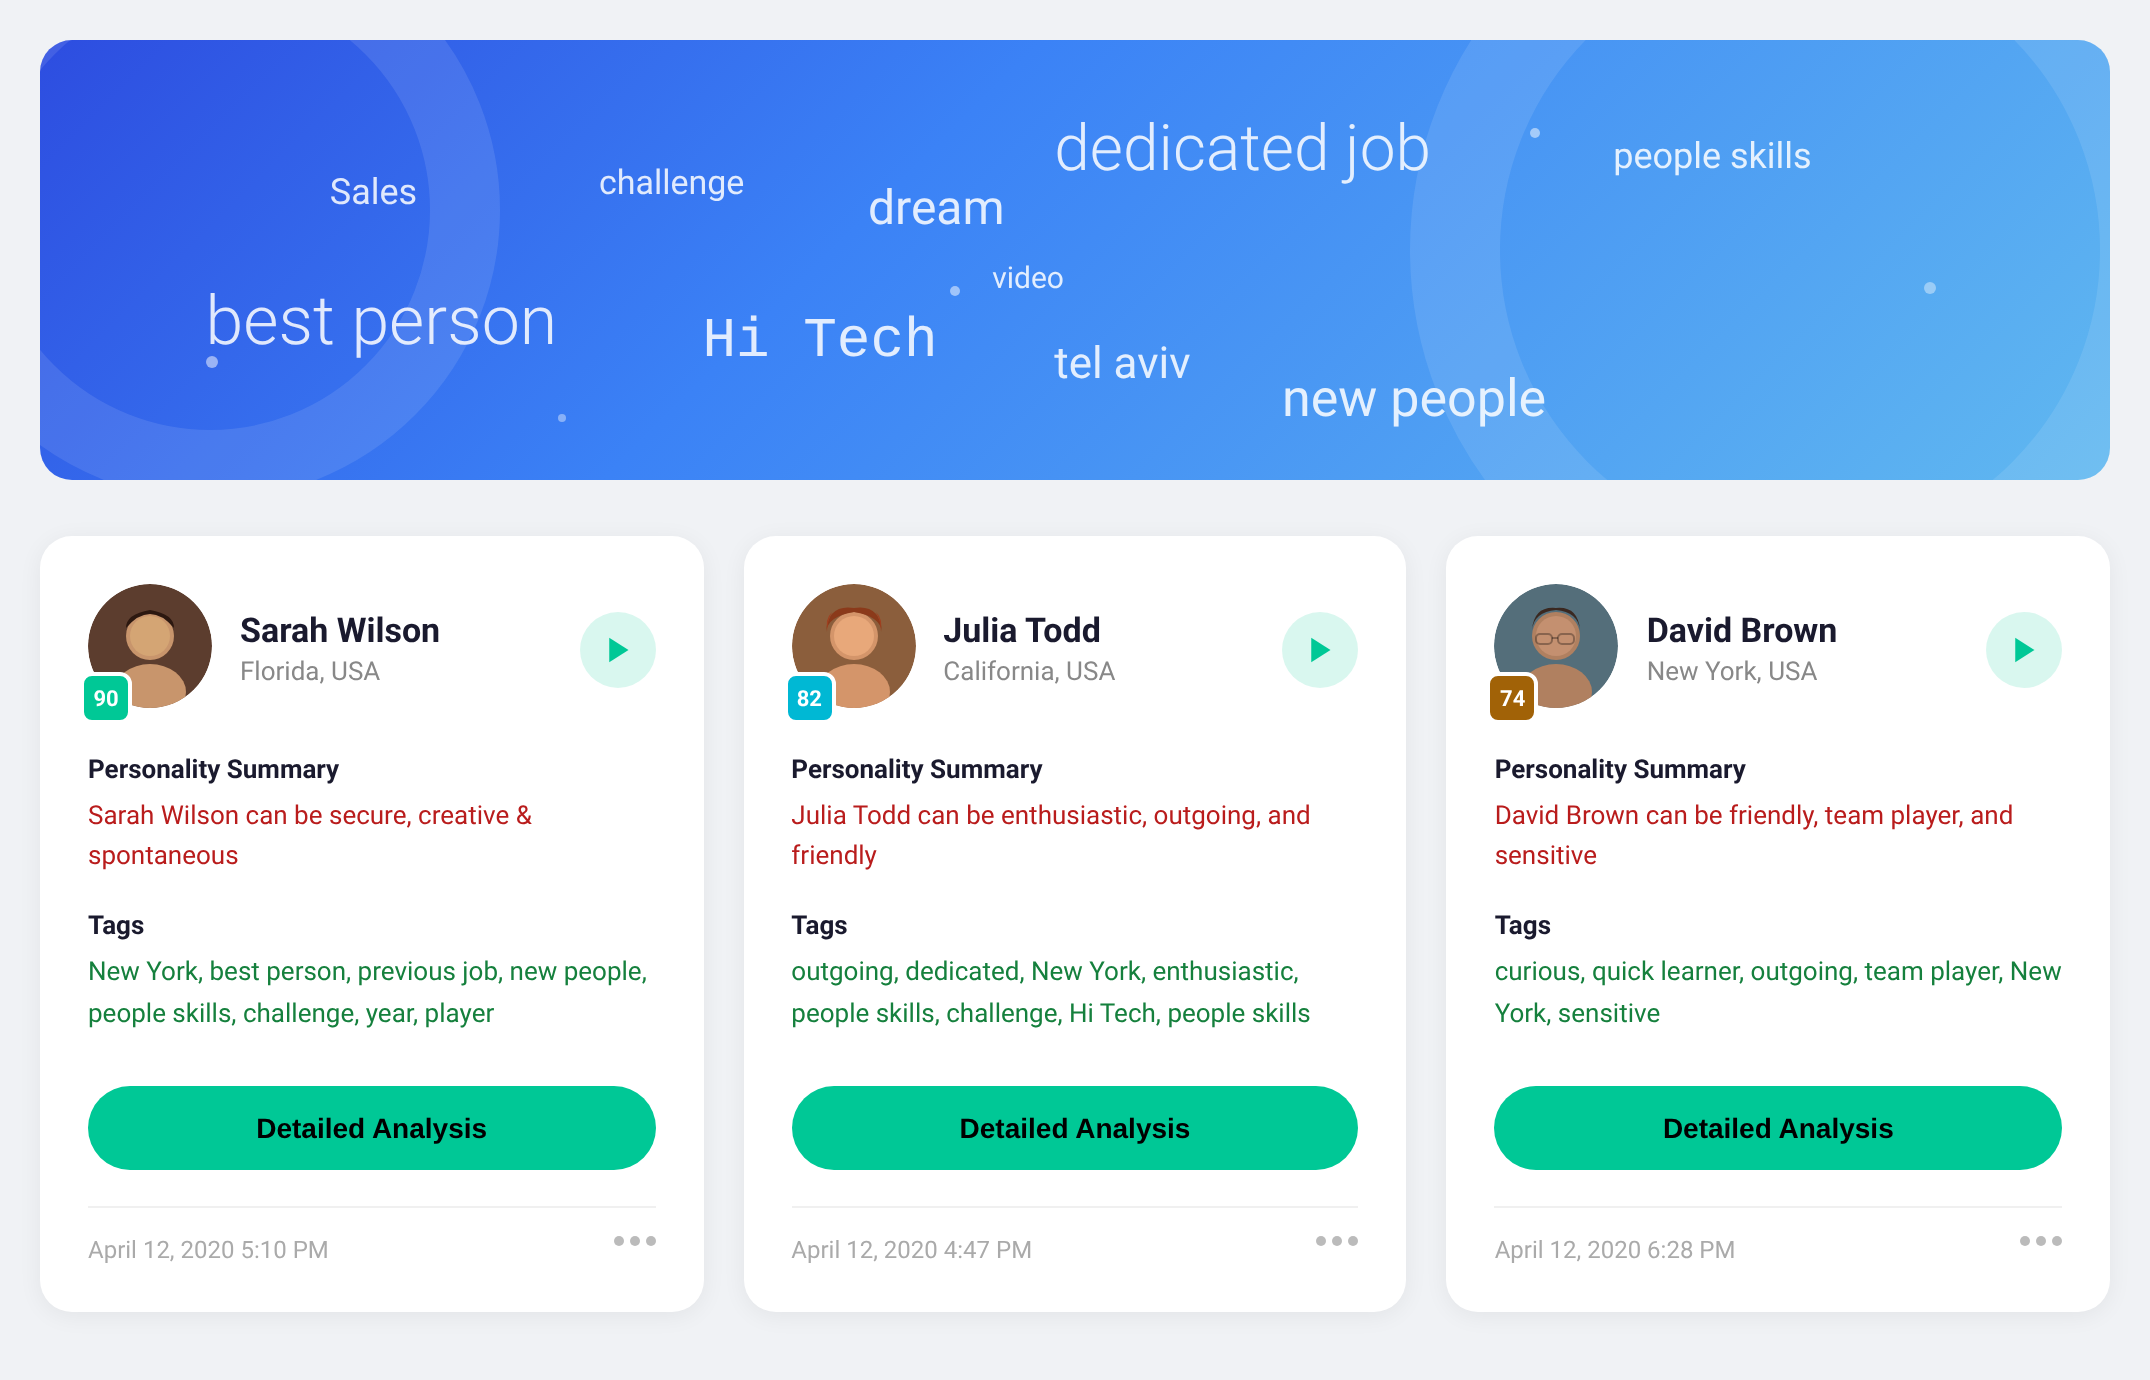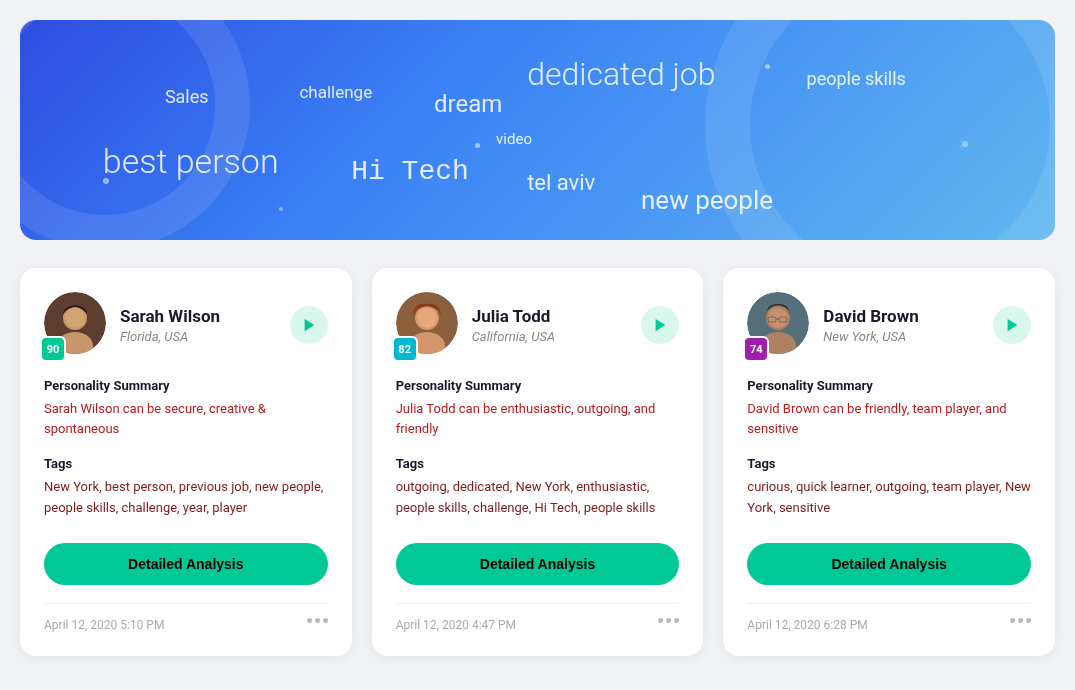--- a/index.html
+++ b/index.html
@@ -99,33 +99,32 @@
       align-items: center;
       justify-content: center;
       color: #fff;
       font-size: 11px;
       font-weight: 700;
       border: 2px solid #fff;
     }
 
     .score-badge.green { background: #00c896; }
     .score-badge.teal { background: #00b8d4; }
-    .score-badge.purple { background: #a21caf; }
+    .score-badge.purple { background: #a16207; }
 
     .name-location h2 {
       font-size: 17px;
       font-weight: 700;
       color: #1a1a2e;
       margin-bottom: 3px;
     }
 
     .name-location p {
       font-size: 13px;
       color: #888;
-      font-style: italic;
     }
 
     .play-btn {
       margin-left: auto;
       width: 38px;
       height: 38px;
       background: rgba(0, 200, 150, 0.15);
       border-radius: 50%;
       display: flex;
       align-items: center;
@@ -148,21 +147,21 @@
 
     .section-text {
       font-size: 13px;
       color: #b91c1c;
       line-height: 1.5;
       margin-bottom: 18px;
     }
 
     .tags-text {
       font-size: 13px;
-      color: #7f1d1d;
+      color: #15803d;
       line-height: 1.6;
       margin-bottom: 24px;
       flex: 1;
     }
 
     .detailed-btn {
       background: #00c896;
       color: #000000;
       border: none;
       border-radius: 50px;

